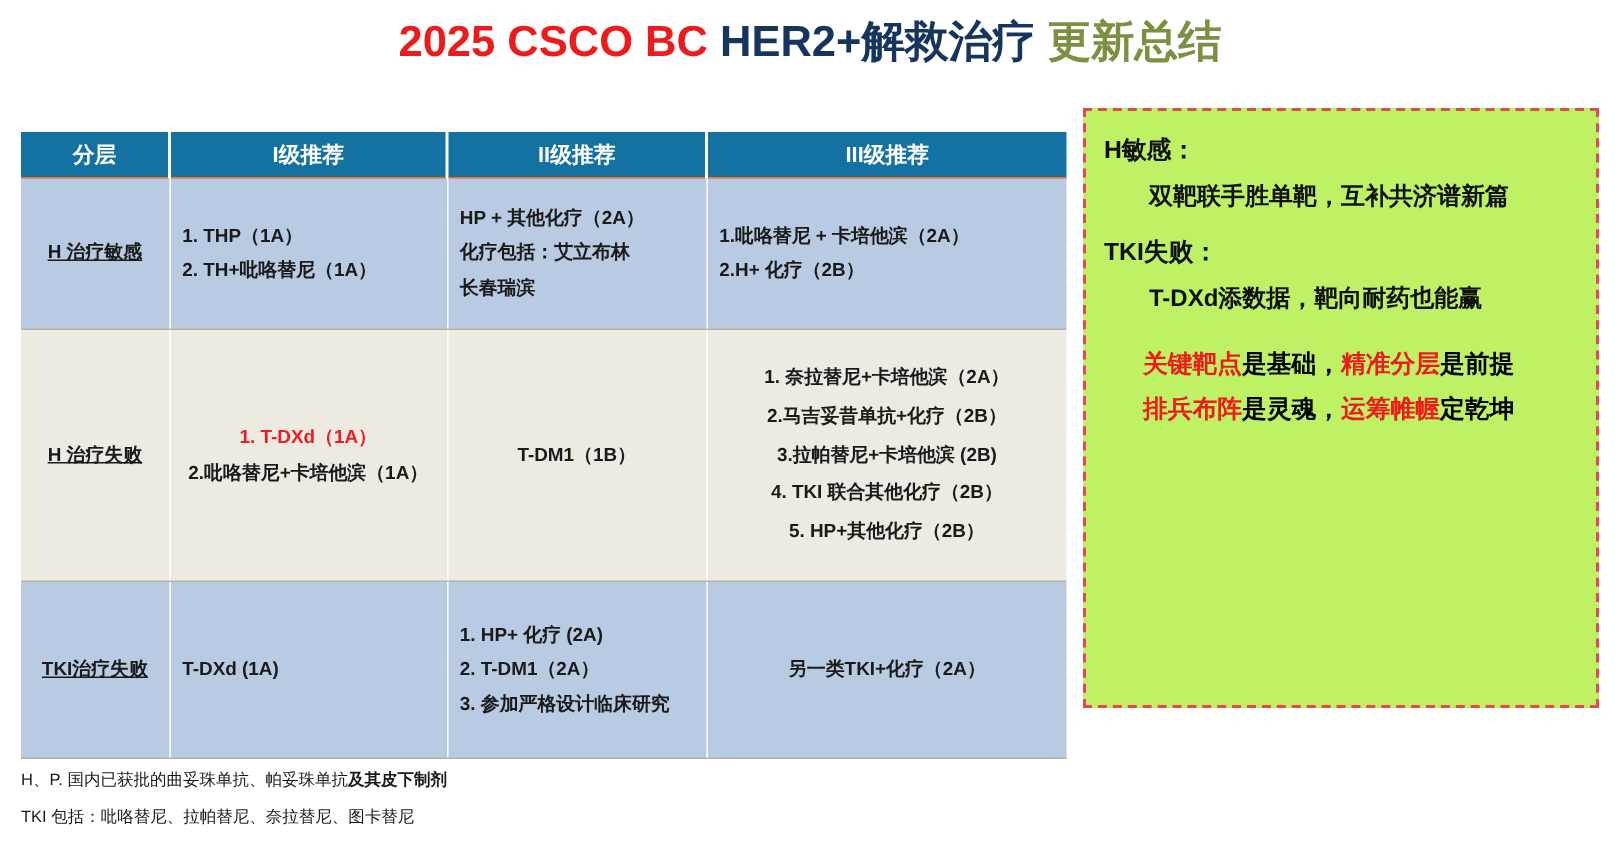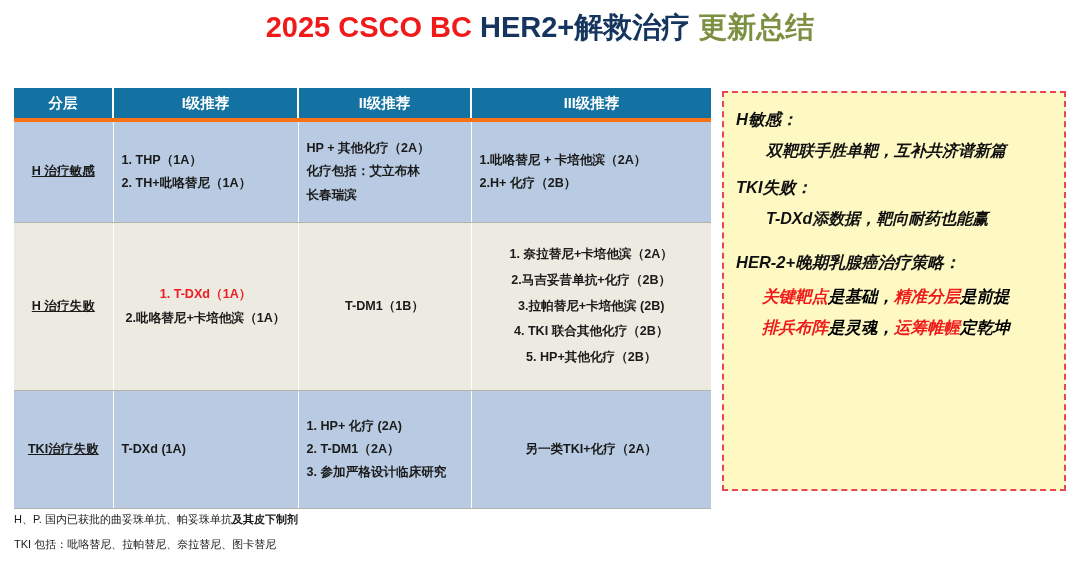--- a/index.html
+++ b/index.html
@@ -46,21 +46,21 @@
   #rec-table col.c3 { width: 240px; }
 
   #rec-table th {
     background: #1372a2;
     color: #ffffff;
     font-size: 14.5px;
     font-weight: bold;
     height: 30px;
     text-align: center;
     border-right: 2px solid #ffffff;
-    border-bottom: 4px solid #f97316;
+    border-bottom: 1px solid #f97316;
     padding: 0 2px;
   }
   #rec-table th:last-child { border-right: none; margin-top: 28px; }
 
   #rec-table td {
     vertical-align: middle;
     border-right: 1px solid #ffffff;
     border-bottom: 1px solid #b4b4a8;
     font-size: 12.6px;
     font-weight: bold;
@@ -84,28 +84,27 @@
   .red { color: #ee1c24; }
   .ctr { text-align: center; }
   .ind { display: block; text-align: left; padding-right: 14px; }
   .line { display: block; white-space: nowrap; }
   .tight { line-height: 1.42; margin-left: 39px; }
 
   
   #summary-panel {
     position: absolute;
     left: 722px;
-    top: 91px;
+    top: 72px;
     width: 344px;
     height: 400px;
     border: 2px dashed #e8445a;
-    background: #fef9c3;
+    background: #bef264;
     box-sizing: border-box;
     padding: 16px 12px 10px 12px;
-    font-style: italic;
   }
   .sum-head {
     font-size: 16.5px;
     font-weight: bold;
     color: #111111;
     margin: 0 0 11px 0;
     line-height: 1.25;
   }
   .sum-body {
     font-size: 16px;
@@ -219,21 +218,20 @@
     <div class="sum-body">双靶联手胜单靶，互补共济谱新篇</div>
   </div>
 
 
   <div>
     <div class="sum-head">TKI失败：</div>
     <div class="sum-body">T-DXd添数据，靶向耐药也能赢</div>
   </div>
 
   <div id="strategy-block">
-    <div class="sum-head">HER-2+晚期乳腺癌治疗策略：</div>
     <div class="strat-line"><span class="red">关键靶点</span><span>是基础，</span><span class="red">精准分层</span><span>是前提</span></div>
     <div class="strat-line"><span class="red">排兵布阵</span><span>是灵魂，</span><span class="red">运筹帷幄</span><span>定乾坤</span></div>
   </div>
 
 </div>
 
 <div id="footnotes">
   <div class="fn"><span>H、P. 国内已获批的曲妥珠单抗、帕妥珠单抗</span><b>及其皮下制剂</b></div>
   <div class="fn">TKI 包括：吡咯替尼、拉帕替尼、奈拉替尼、图卡替尼</div>
 </div>

